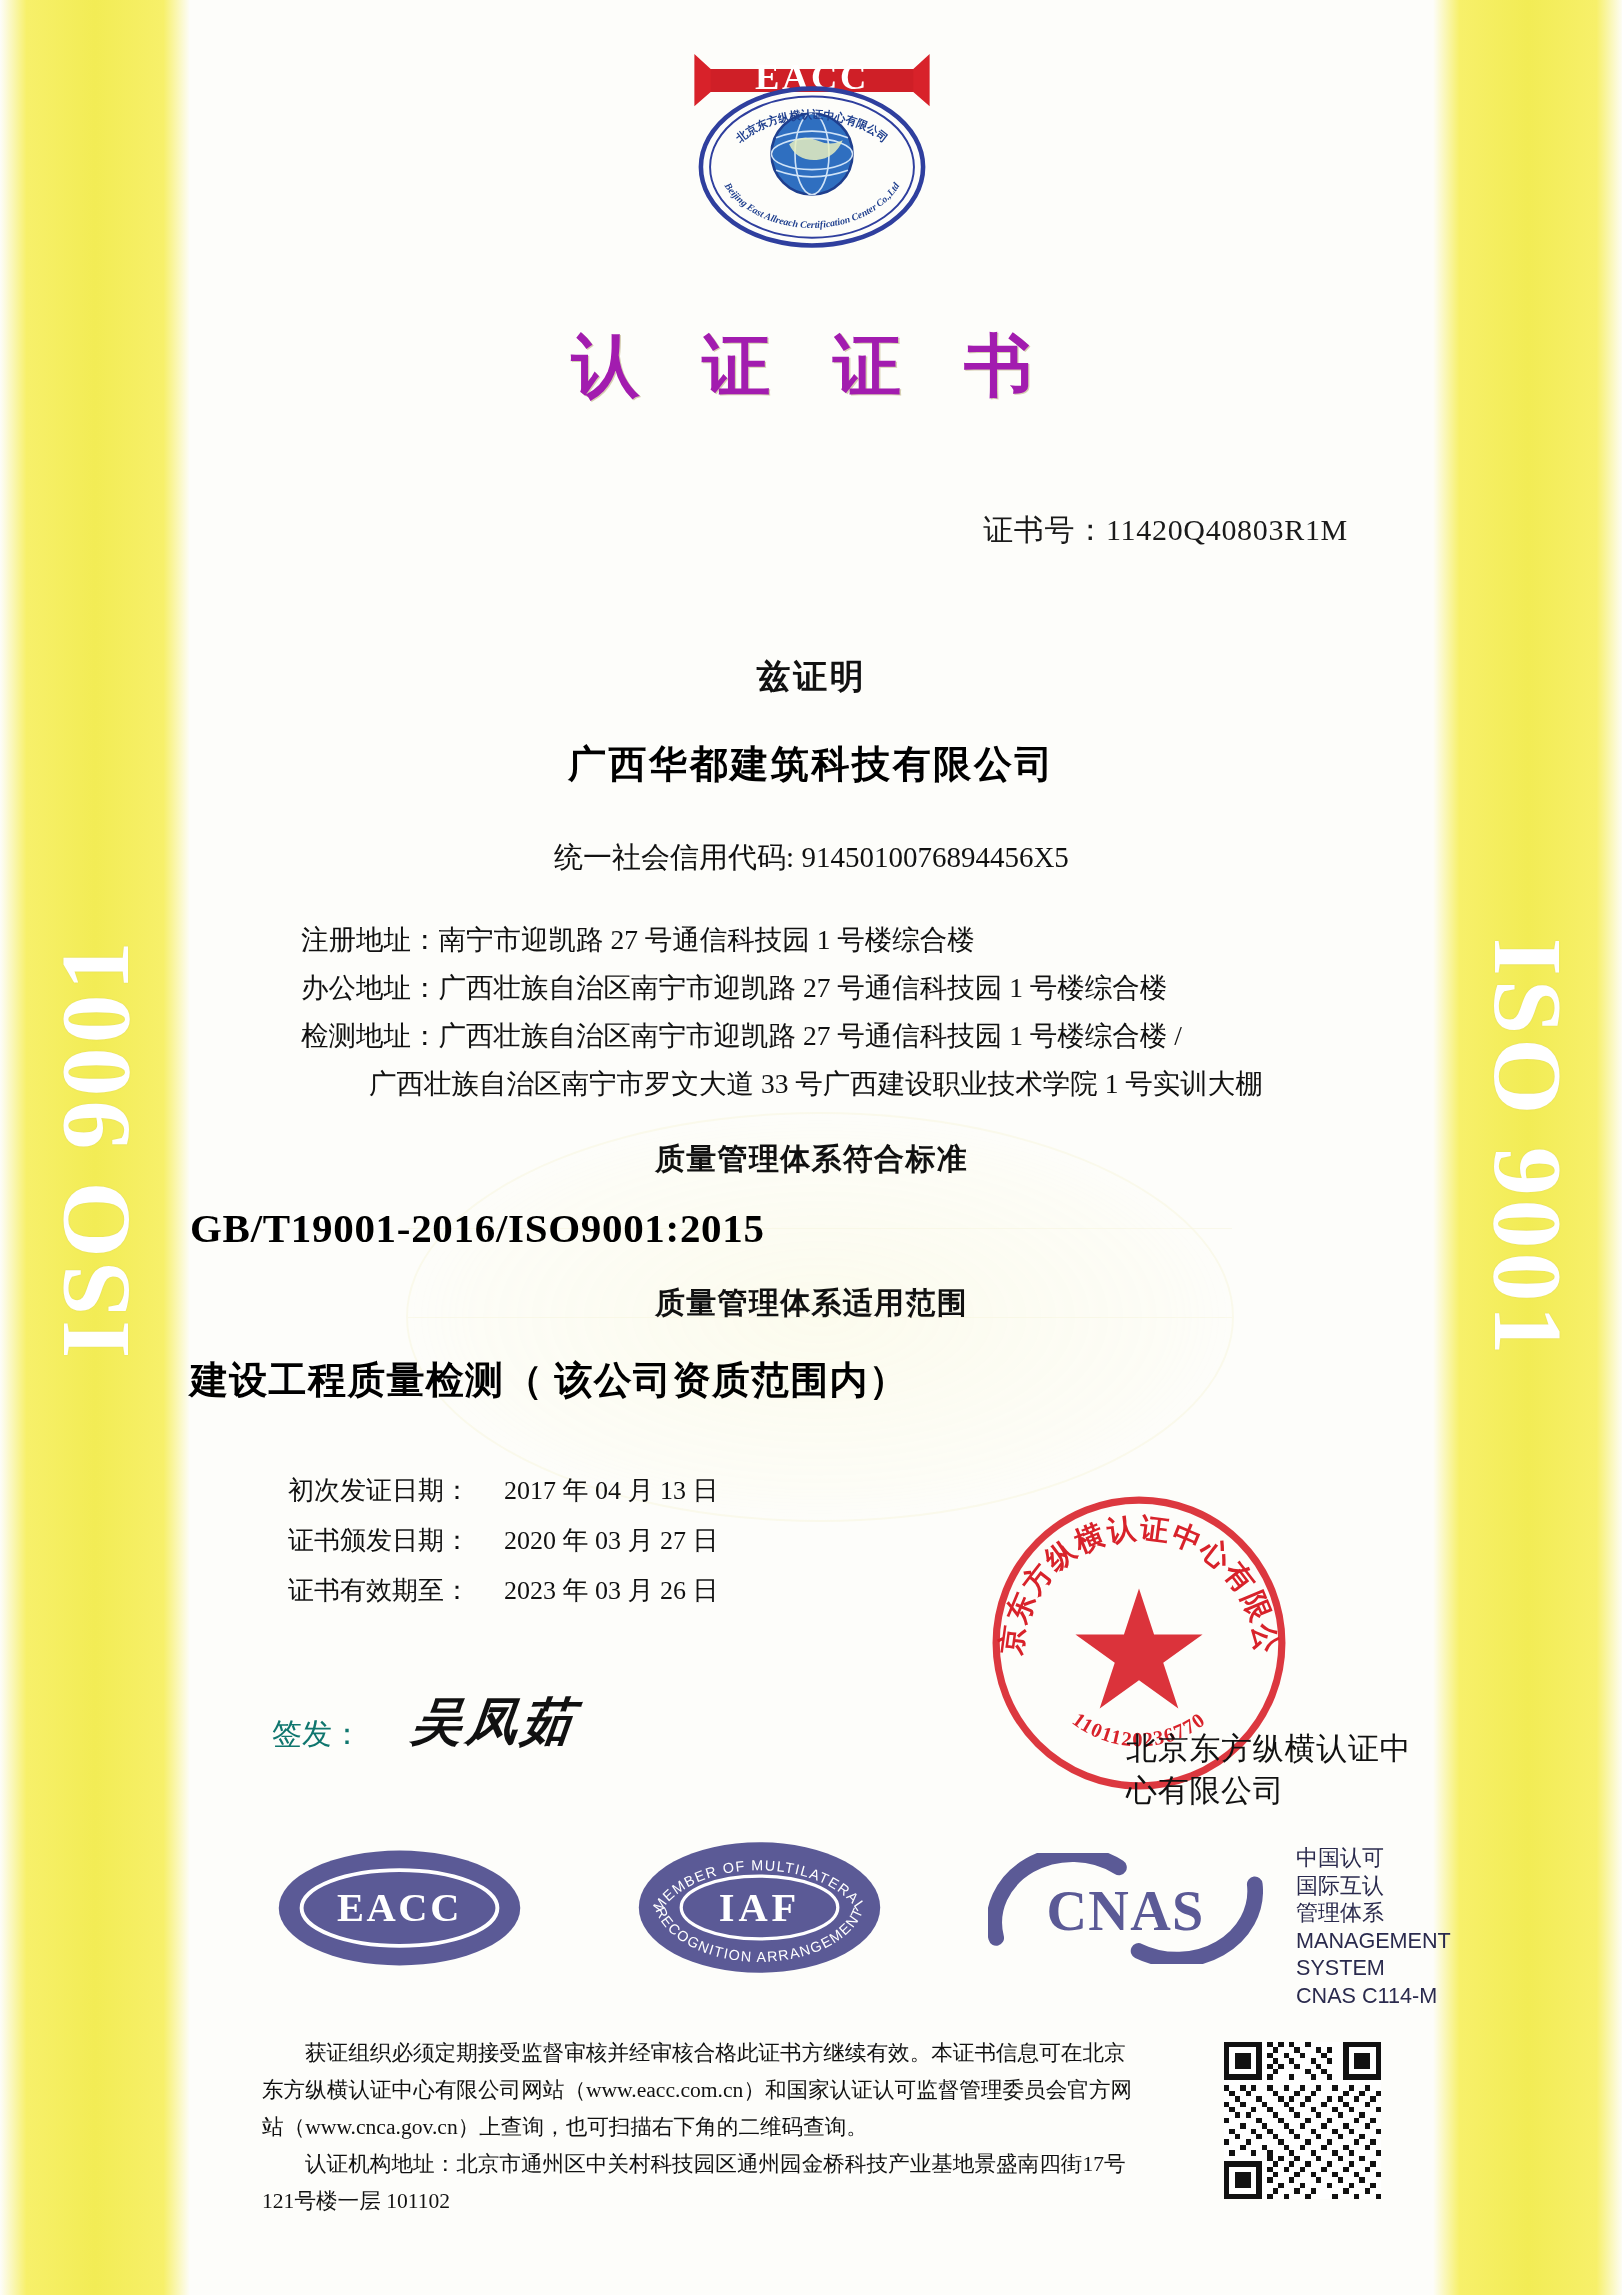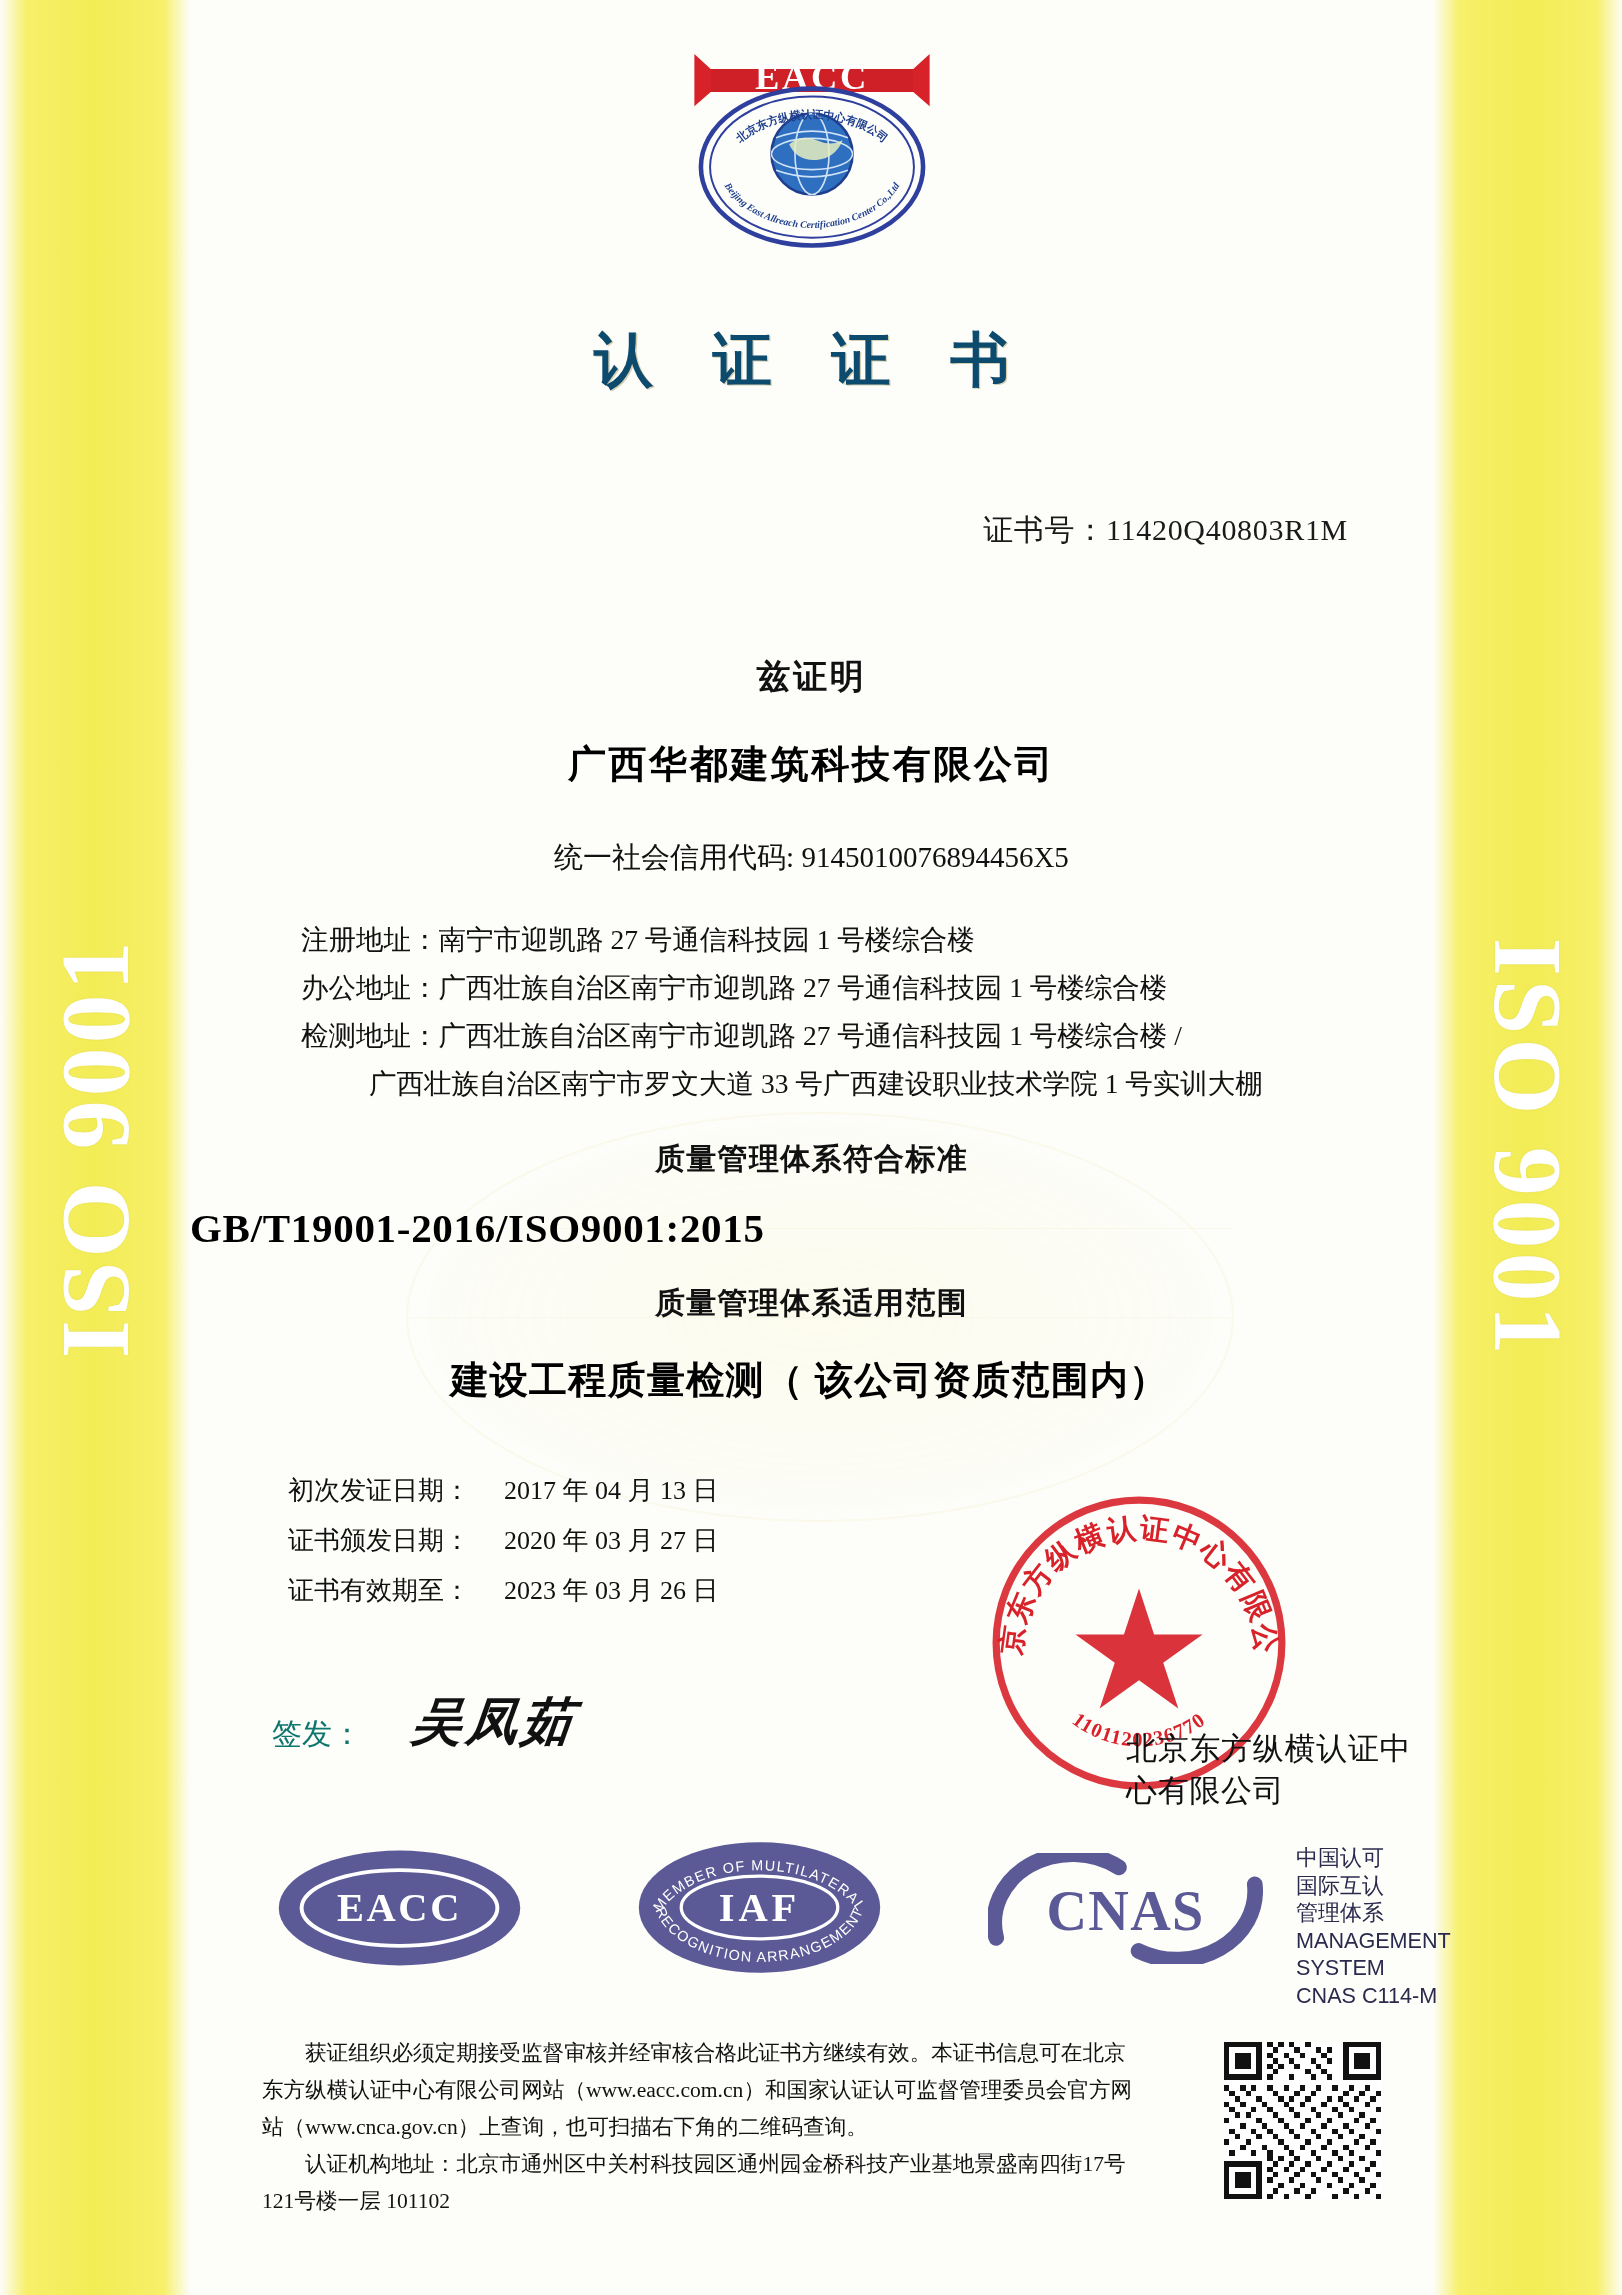--- a/index.html
+++ b/index.html
@@ -92,23 +92,23 @@
 
   
   .cert-title {
     position: absolute;
     top: 321px;
     left: 0;
     right: 0;
     text-align: center;
     font-family: "DejaVu Serif", serif;
     font-weight: bold;
-    font-size: 59px;
+    font-size: 68px;
     letter-spacing: 19.6px;
-    color: #0c4a6e;
+    color: #a21caf;
     text-shadow: 1.3px 1.3px 0 rgba(140,120,40,0.35);
     white-space: nowrap;
   }
 
   .cert-no {
     position: absolute;
     top: 510px;
     right: 85px;
     font-size: 30px;
     letter-spacing: 0.7px;
@@ -193,21 +193,20 @@
     text-align: center;
     font-size: 30px;
     font-weight: bold;
     letter-spacing: 1.3px;
     color: #111;
   }
   .scope-value {
     position: absolute;
     top: 1355px;
     left: 0; right: 4px;
-    text-align: center;
     font-size: 38px;
     font-weight: bold;
     letter-spacing: 1.3px;
     color: #000;
   }
 
   .dates {
     position: absolute;
     top: 1466px;
     left: 98px;

